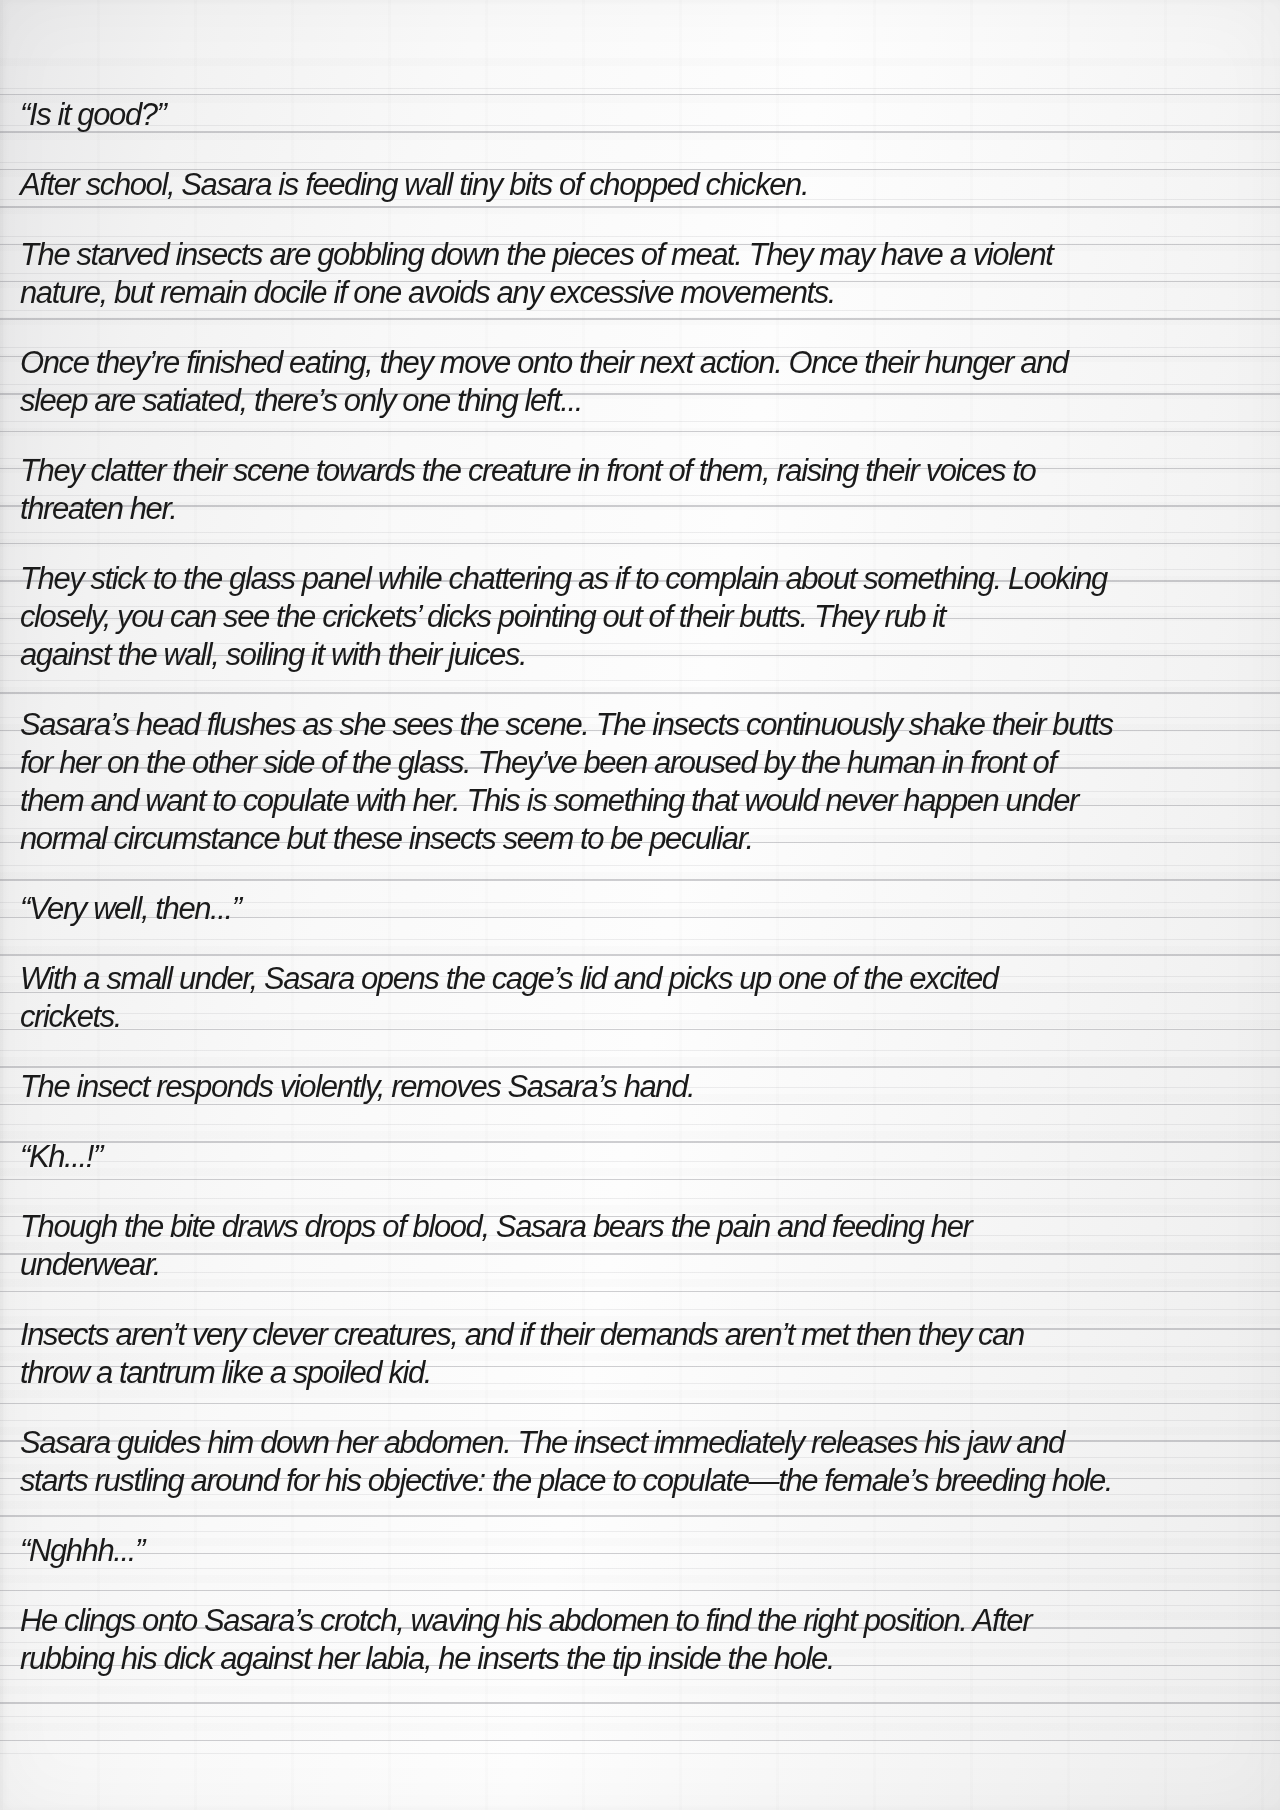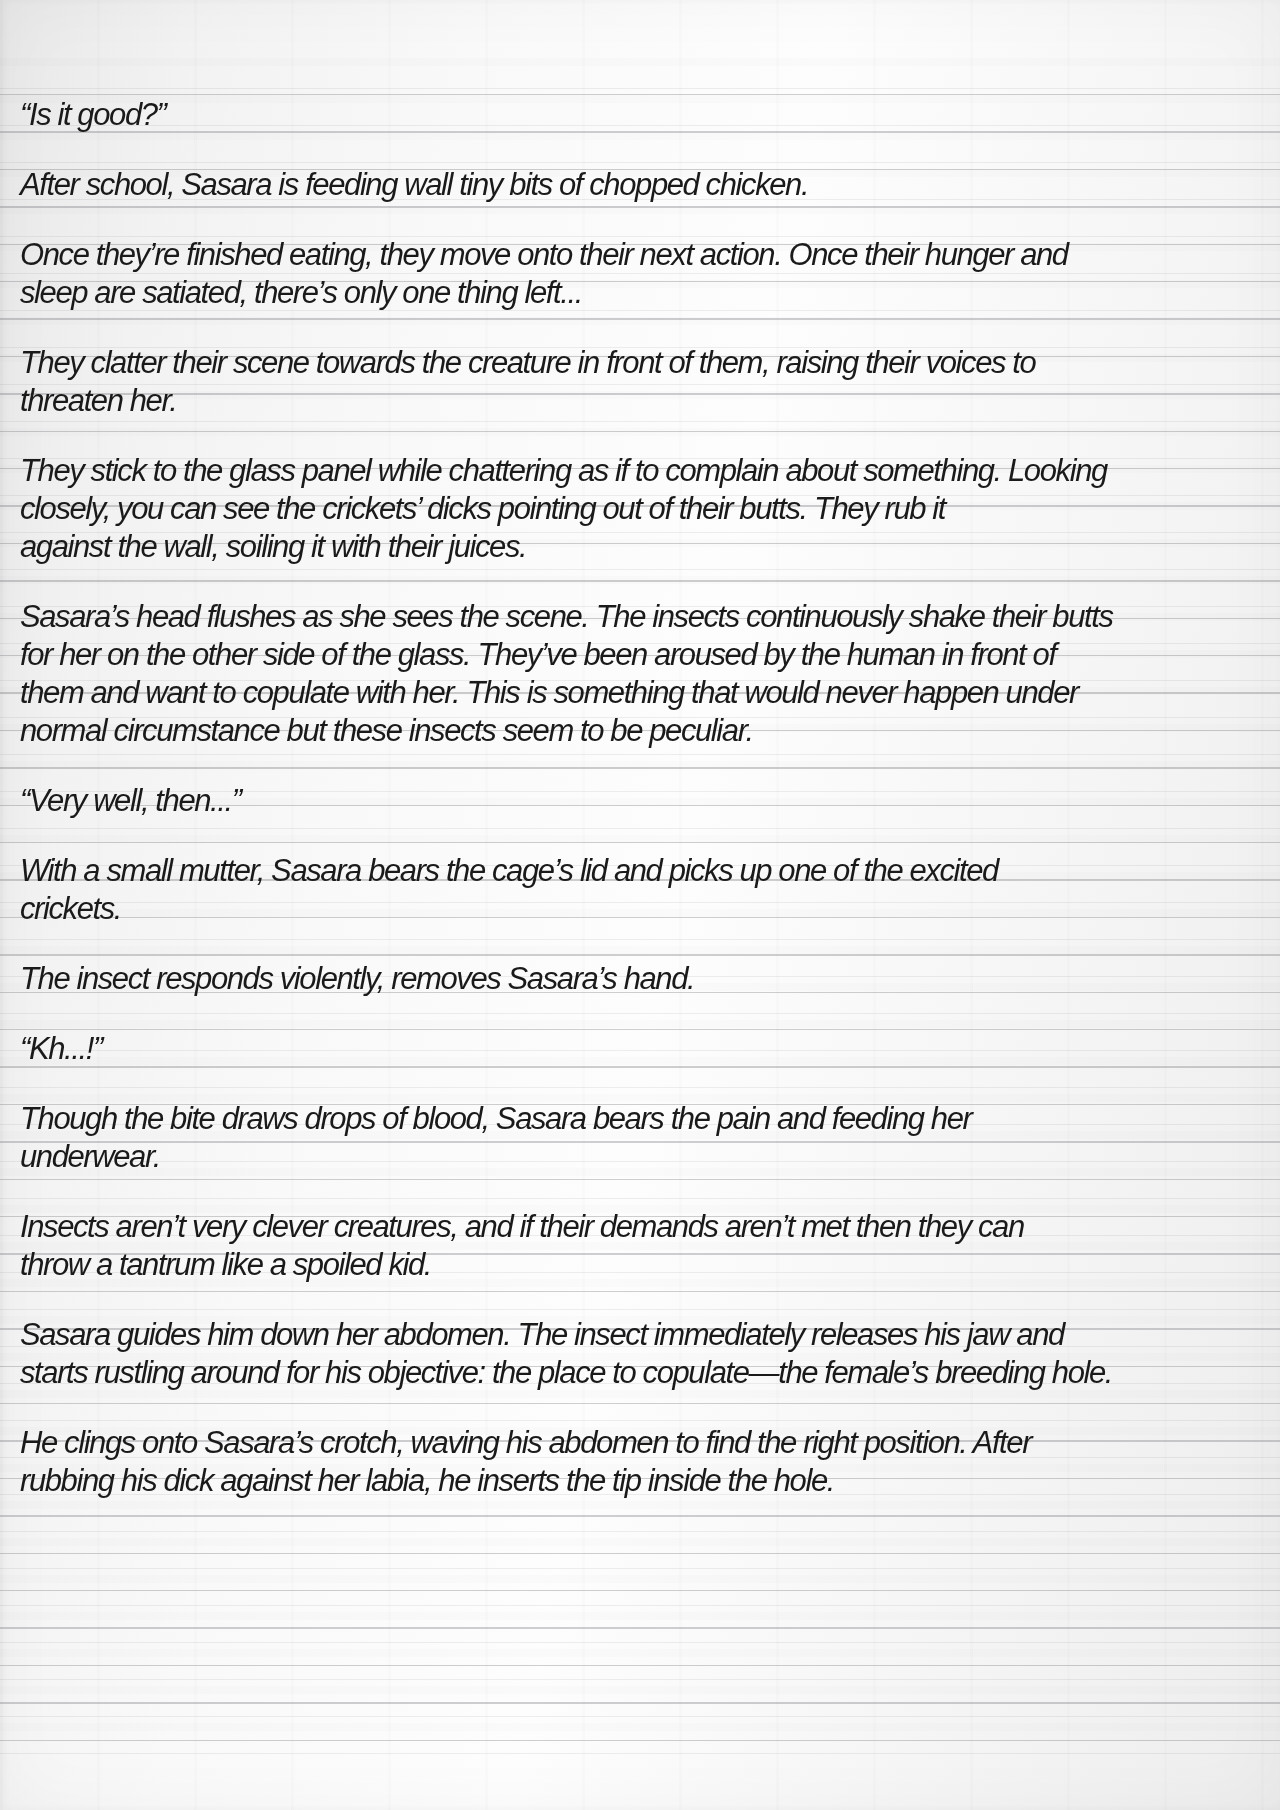--- a/index.html
+++ b/index.html
@@ -62,38 +62,41 @@
   }
 </style>
 </head>
 <body>
 
 <div class="page">
   <div class="ruled-lines"></div>
   <div class="text-layer">
     <p>“Is it good?”</p>
     <p>After school, Sasara is feeding wall tiny bits of chopped chicken.</p>
+    <p>The starved insects are gobbling down the pieces of meat. They may have a violent
+nature, but remain docile if one avoids any excessive movements.</p>
     <p>Once they’re finished eating, they move onto their next action. Once their hunger and
 sleep are satiated, there’s only one thing left...</p>
     <p>They clatter their scene towards the creature in front of them, raising their voices to
 threaten her.</p>
     <p>They stick to the glass panel while chattering as if to complain about something. Looking
 closely, you can see the crickets’ dicks pointing out of their butts. They rub it
 against the wall, soiling it with their juices.</p>
     <p>Sasara’s head flushes as she sees the scene. The insects continuously shake their butts
 for her on the other side of the glass. They’ve been aroused by the human in front of
 them and want to copulate with her. This is something that would never happen under
 normal circumstance but these insects seem to be peculiar.</p>
     <p>“Very well, then...”</p>
-    <p>With a small mutter, Sasara bears the cage’s lid and picks up one of the excited
+    <p>With a small under, Sasara opens the cage’s lid and picks up one of the excited
 crickets.</p>
     <p>The insect responds violently, removes Sasara’s hand.</p>
     <p>“Kh...!”</p>
     <p>Though the bite draws drops of blood, Sasara bears the pain and feeding her
 underwear.</p>
     <p>Insects aren’t very clever creatures, and if their demands aren’t met then they can
 throw a tantrum like a spoiled kid.</p>
     <p>Sasara guides him down her abdomen. The insect immediately releases his jaw and
 starts rustling around for his objective: the place to copulate—the female’s breeding hole.</p>
+    <p>“Nghhh...”</p>
     <p>He clings onto Sasara’s crotch, waving his abdomen to find the right position. After
 rubbing his dick against her labia, he inserts the tip inside the hole.</p>
   </div>
 </div>
 
 </body></html>

